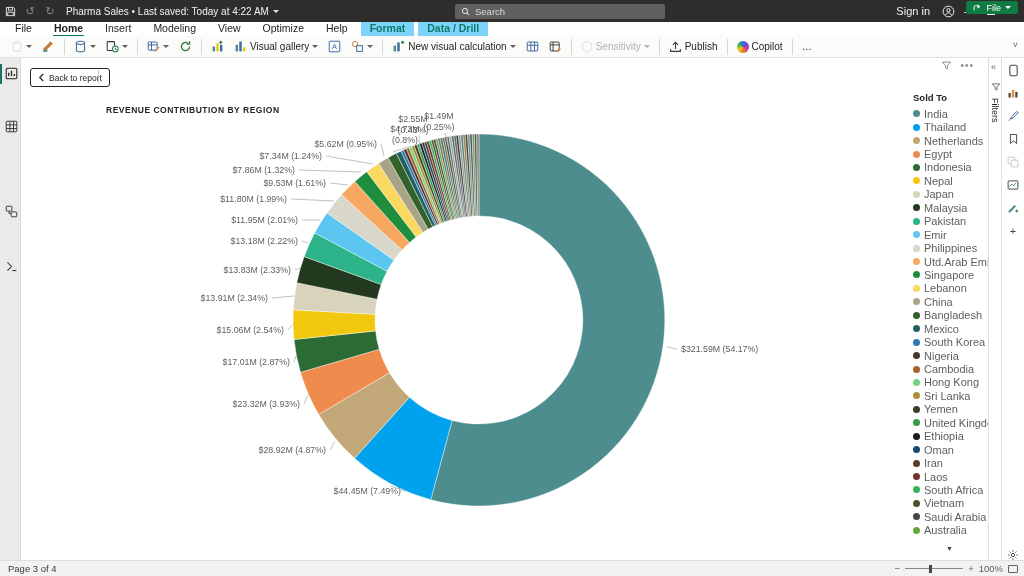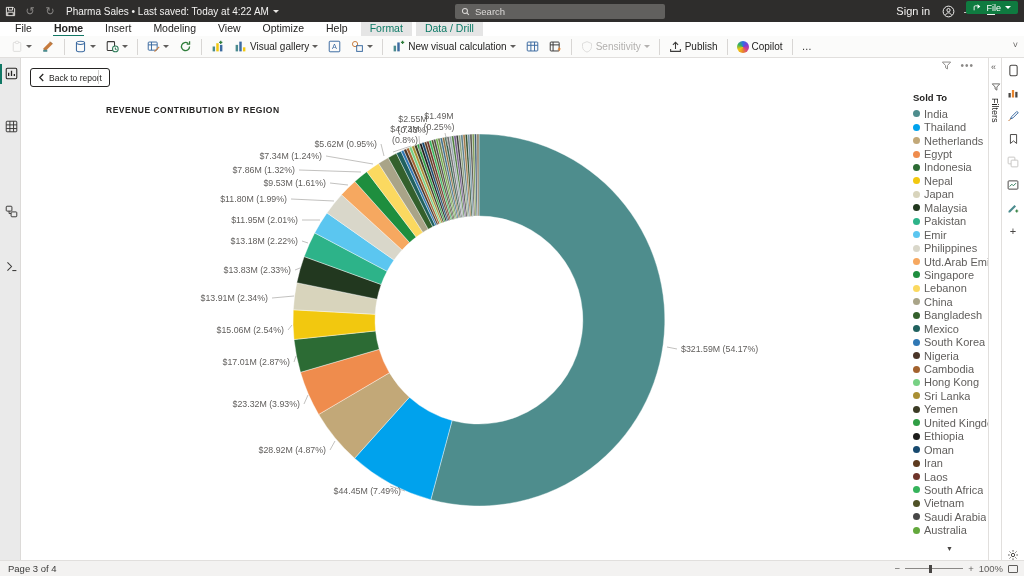--- a/index.html
+++ b/index.html
@@ -20,21 +20,21 @@
   .tb-right { position:absolute; right:0; top:0; height:22px; display:flex; align-items:center; }
   .signin { font-size:11px; color:#f3f2f1; margin-right:8px; }
   .winbtn { width:22px; height:22px; display:flex; align-items:center; justify-content:center; font-size:10px; color:#f3f2f1; }
   .maxbox { width:8px; height:8px; border:1px solid #f3f2f1; display:inline-block; }
 
   
   .menubar { position:absolute; top:22px; left:0; width:1024px; height:14px; background:#fff; display:flex; align-items:center; padding-left:6px; gap:4px; }
   .menu-item { font-size:10.5px; color:#252423; padding:0 9px; height:14px; line-height:13px; position:relative; white-space:nowrap; }
   .menu-item.active { font-weight:bold; }
   .menu-item.active:after { content:""; position:absolute; left:8px; right:8px; bottom:-1px; height:2px; background:#117865; }
-  .menu-item.contextual { color:#0c7a66; background:#e5e5e5; font-weight:normal; }
+  .menu-item.contextual { color:#0c7a66; background:#7dd3fc; font-weight:bold; }
   .share-btn { position:absolute; right:6px; top:1px; height:13px; background:#0f7b40; border-radius:2px; color:#fff; font-size:9px; display:flex; align-items:center; gap:4px; padding:0 7px; }
 
   
   .ribbon { position:absolute; top:36px; left:0; width:1024px; height:22px; background:#fbfbfa; border-bottom:1px solid #e1dfdd; display:flex; align-items:center; padding-left:6px; }
   .rb-btn { display:flex; align-items:center; gap:3px; padding:0 5px; height:20px; color:#3b3a39; white-space:nowrap; }
   .rb-btn .lbl { font-size:10px; color:#252423; }
   .rb-btn.disabled, .rb-btn.disabled .lbl { color:#b3b1af; }
   .rb-btn.disabled svg { opacity:.4; }
   .rb-sep { width:1px; height:16px; background:#d8d6d4; margin:0 4px; flex:0 0 auto; }
   .copilot-dot { width:12px; height:12px; border-radius:50%; background:conic-gradient(#2f6fe4,#7a3fd4,#d43f8d,#e8842c,#f2c80f,#35b35b,#2f6fe4); }

